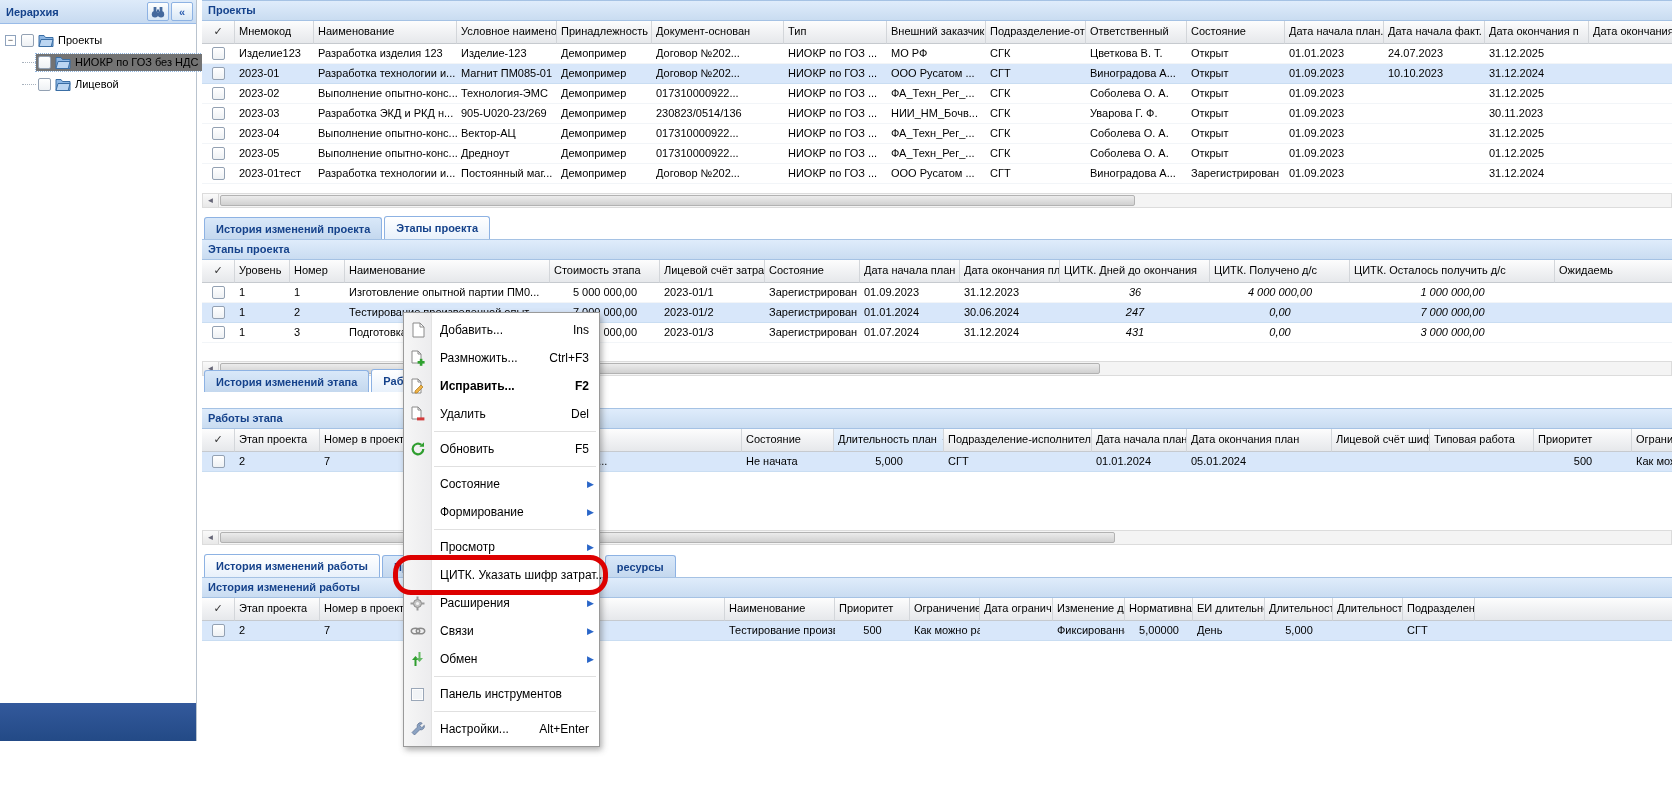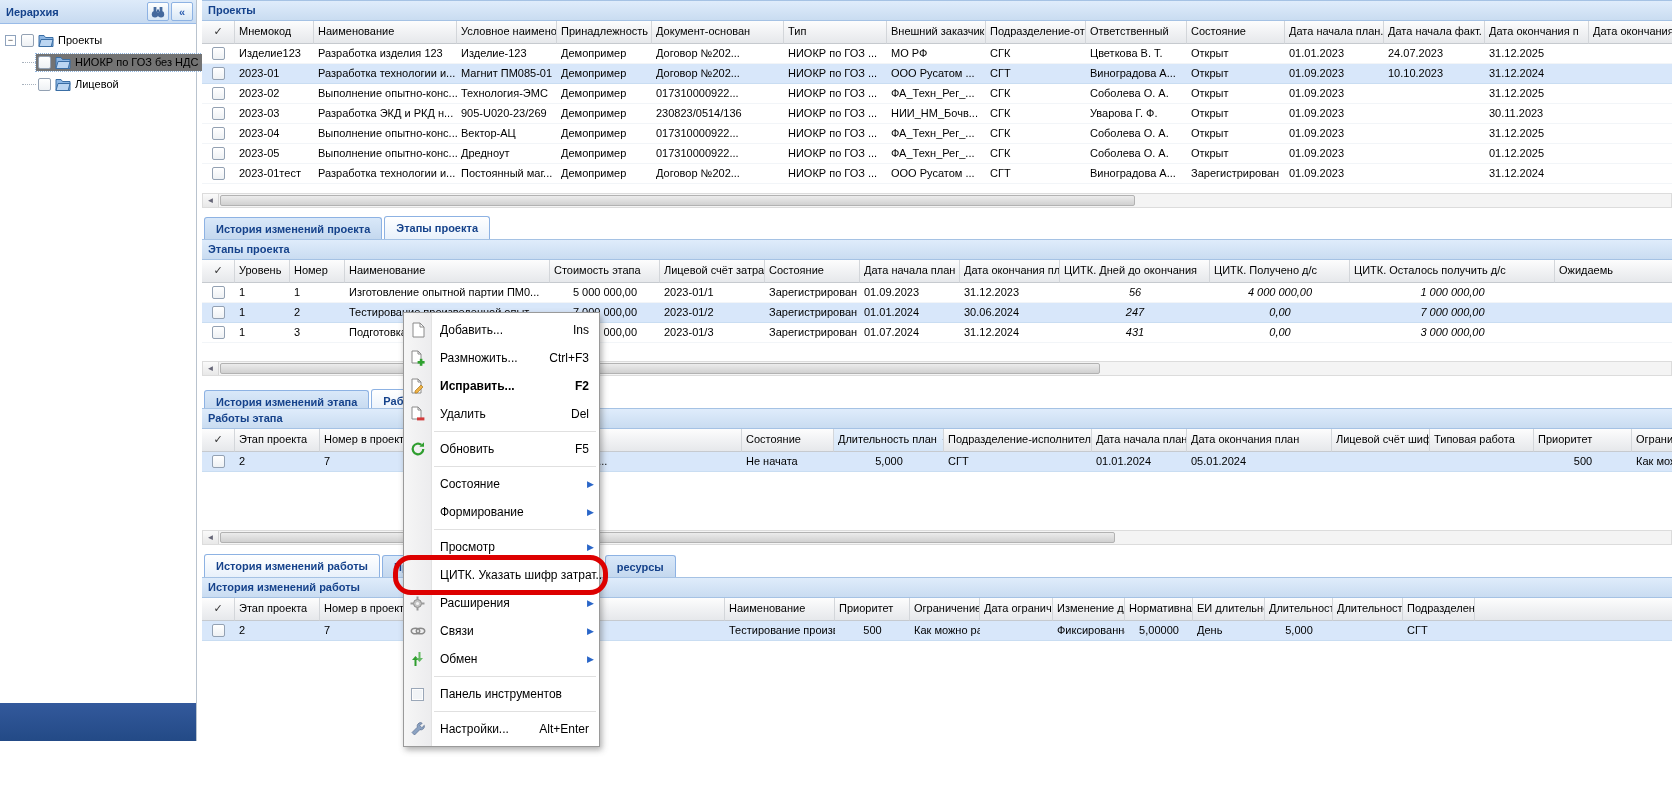--- a/index.html
+++ b/index.html
@@ -313,21 +313,21 @@
             <span class="cbx"></span>
           </div>
           <div class="g-c" style="width: 55px;">1</div>
           <div class="g-c" style="width: 55px;">1</div>
           <div class="g-c" style="width: 205px;">Изготовление опытной партии ПМ0...</div>
           <div class="g-c r" style="width: 110px;">5 000 000,00</div>
           <div class="g-c" style="width: 105px;">2023-01/1</div>
           <div class="g-c" style="width: 95px;">Зарегистрирован</div>
           <div class="g-c" style="width: 100px;">01.09.2023</div>
           <div class="g-c" style="width: 100px;">31.12.2023</div>
-          <div class="g-c r i" style="width: 150px;">56</div>
+          <div class="g-c r i" style="width: 150px;">36</div>
           <div class="g-c r i" style="width: 140px;">4 000 000,00</div>
           <div class="g-c r i" style="width: 205px;">1 000 000,00</div>
           <div class="g-c" style="width: 119px;"></div>
         </div>
         <div class="g-row sel">
           <div class="g-c chk-c" style="width: 33px;">
             <span class="cbx"></span>
           </div>
           <div class="g-c" style="width: 55px;">1</div>
           <div class="g-c" style="width: 55px;">2</div>
@@ -358,21 +358,21 @@
           <div class="g-c r i" style="width: 140px;">0,00</div>
           <div class="g-c r i" style="width: 205px;">3 000 000,00</div>
           <div class="g-c" style="width: 119px;"></div>
         </div>
       </div>
     <div class="hscroll" style="top:361px">
       <span class="harrow">◄</span>
       <span class="hthumb" style="width:880px"></span>
     </div>
 
-    <div class="tabstrip" style="top:388px">
+    <div class="tabstrip" style="top:368px">
         <div class="tab">История изменений этапа</div>
         <div class="tab active">Работ</div>
       </div>
     <div class="pbar" style="top:408px">Работы этапа</div>
     <div class="grid" style="top:429px">
         <div class="g-head">
           <div class="g-hc chk-h" style="width: 33px;">✓</div>
           <div class="g-hc" style="width: 85px;">Этап проекта</div>
           <div class="g-hc" style="width: 95px;">Номер в проекте</div>
           <div class="g-hc" style="width: 327px;">Наименование</div>

